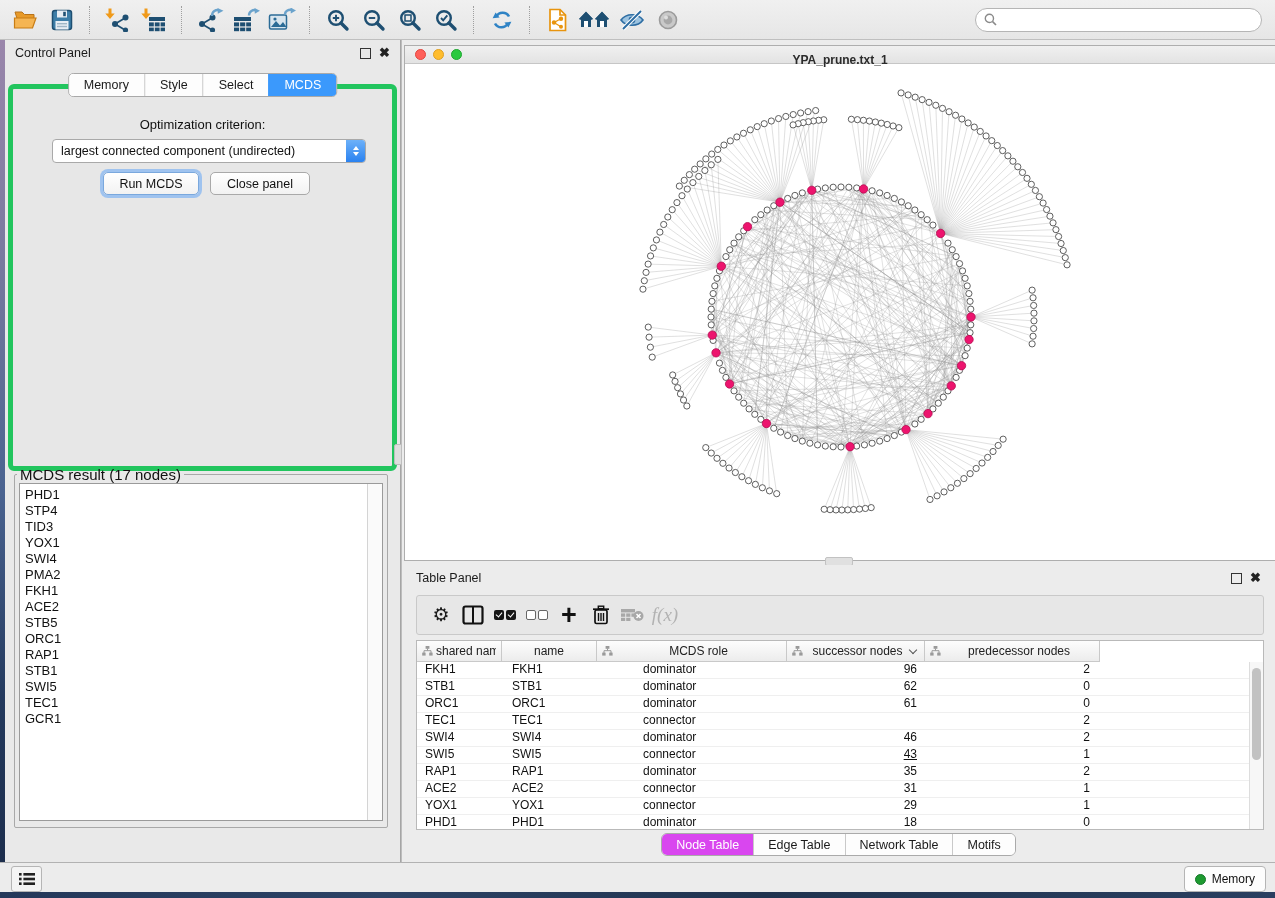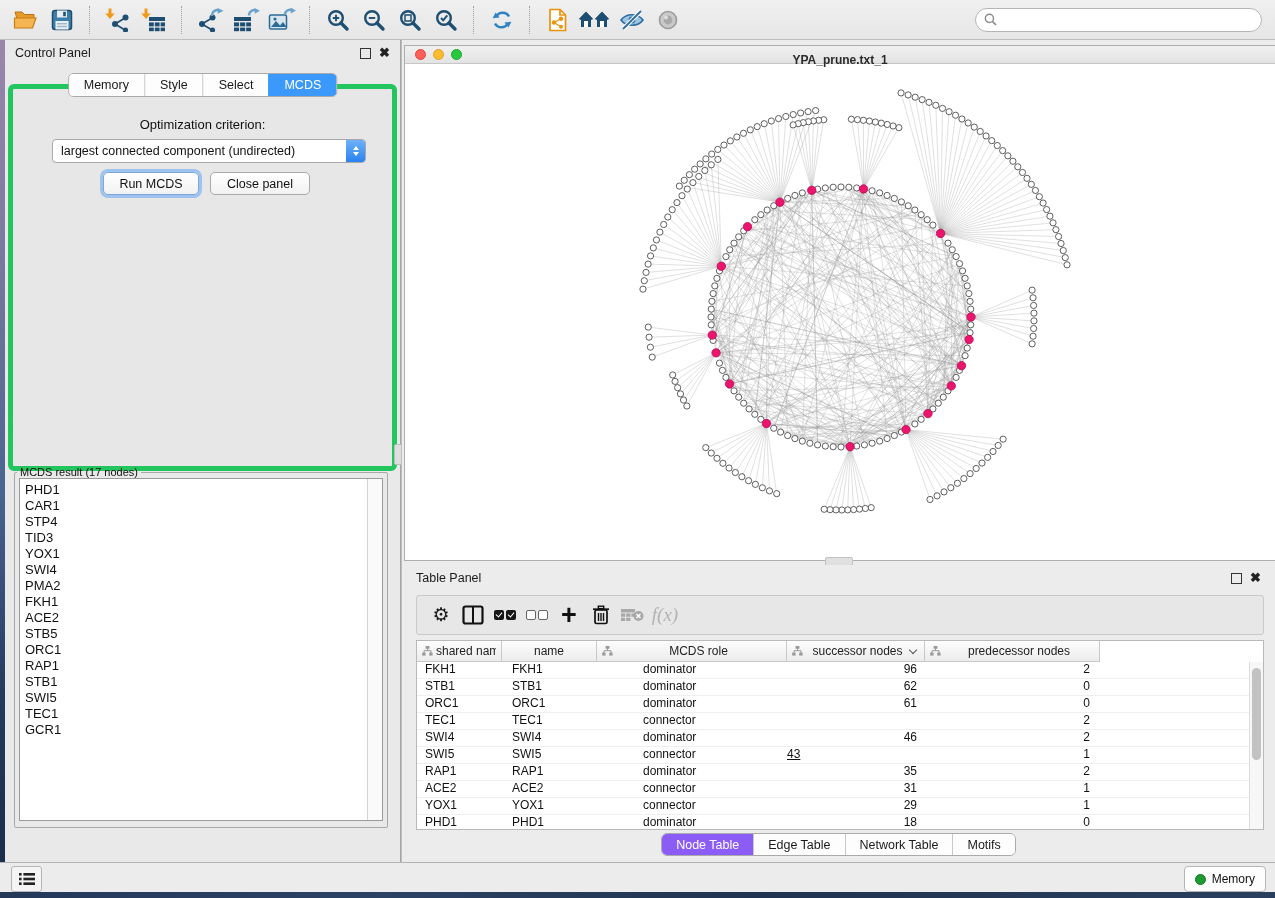--- a/index.html
+++ b/index.html
@@ -38,21 +38,21 @@
   .dd-step{width:19px;height:22px;border-radius:0 3px 3px 0;background:linear-gradient(#6db1f9,#2a82f0);
     display:flex;flex-direction:column;align-items:center;justify-content:center;gap:2px;}
   .dd-up{width:0;height:0;border-left:3.5px solid transparent;border-right:3.5px solid transparent;border-bottom:4px solid #fff;}
   .dd-dn{width:0;height:0;border-left:3.5px solid transparent;border-right:3.5px solid transparent;border-top:4px solid #fff;}
   .btn-row{position:absolute;top:83px;left:0;width:100%;height:24px;}
   .mac-btn{position:absolute;height:23px;background:linear-gradient(#fff,#f2f2f2);border:1px solid #a9a9a9;border-radius:5px;
     font-size:12.5px;color:#111;display:flex;align-items:center;justify-content:center;box-sizing:border-box;font-family:"Liberation Sans",sans-serif;}
   .btn-run{left:90px;width:96px;box-shadow:0 0 0 3px rgba(100,165,245,.55);border-color:#7aa8dd;}
   .btn-closep{left:197px;width:100px;}
   .mcds-box{position:absolute;left:9px;right:12px;top:426px;height:360px;border:1px solid #a8a8a8;border-radius:2px;margin:0;padding:0;}
-  .mcds-box legend{font-size:11px;color:#111;padding:0 3px;margin-left:2px;}
+  .mcds-box legend{font-size:15px;color:#111;padding:0 3px;margin-left:2px;}
   .mcds-list-wrap{position:absolute;left:4px;right:4px;top:0px;bottom:6px;background:#fff;border:1px solid #9a9a9a;}
   .mcds-scrolltrack{position:absolute;right:0;top:0;bottom:0;width:14px;background:#fafafa;border-left:1px solid #d4d4d4;}
   .mcds-list{position:absolute;left:0;top:0;right:15px;bottom:0;overflow:hidden;padding:3px 0 0 5px;}
   .mcds-item{font-size:13px;line-height:16px;color:#111;}
   
   .right{position:absolute;left:401px;top:40px;width:874px;height:822px;background:#ececec;border-left:1px solid #bdbdbd;box-sizing:border-box;}
   .net-win{position:absolute;left:2px;top:5px;right:0;height:516px;background:#fff;border:1px solid #aeaeae;border-right:none;box-sizing:border-box;}
   .net-title{position:absolute;left:0;top:0;right:0;height:17px;background:linear-gradient(#f0f0f0,#e3e3e3);border-bottom:1px solid #c6c6c6;}
   .lights{position:absolute;left:10px;top:3px;display:flex;gap:7px;}
   .light{width:11px;height:11px;border-radius:50%;}
@@ -83,21 +83,21 @@
   .th .lbl{flex:1;text-align:center;white-space:nowrap;overflow:hidden;}
   .sortv{width:5px;height:5px;border-right:1.4px solid #555;border-bottom:1.4px solid #555;transform:rotate(45deg);margin:0 3px 2px 1px;}
   .tr{display:flex;height:16px;border-bottom:1px solid #efefef;}
   .td{font-size:12px;color:#111;box-sizing:border-box;white-space:nowrap;overflow:hidden;line-height:15px;}
   .tp-scrolltrack{position:absolute;right:0;top:21px;bottom:0;width:13px;background:#f7f7f7;border-left:1px solid #ddd;}
   .tp-thumb{position:absolute;left:2px;right:2px;top:6px;height:92px;background:#c2c2c2;border-radius:5px;}
   .tp-tabs{position:absolute;left:0;right:0;top:268px;height:23px;display:flex;justify-content:center;}
   .tp-tabgroup{display:flex;border:1px solid #aaa;border-radius:6px;overflow:hidden;background:#fff;height:21px;}
   .tp-tab{padding:0 14px;font-size:12.5px;display:flex;align-items:center;color:#1a1a1a;background:#fdfdfd;border-left:1px solid #c9c9c9;}
   .tp-tab:first-child{border-left:none;}
-  .tp-tab.sel{background:#8b5cf6;color:#fff;border-left-color:#3b99fc;}
+  .tp-tab.sel{background:#d946ef;color:#fff;border-left-color:#3b99fc;}
   
   .status{position:absolute;left:0;top:862px;width:1275px;height:30px;background:#ececec;border-top:1px solid #b2b2b2;box-sizing:border-box;}
   .st-listbtn{position:absolute;left:11px;top:3px;width:29px;height:24px;background:#f4f4f4;border:1px solid #b5b5b5;border-radius:3px;
     display:flex;align-items:center;justify-content:center;}
   .st-mem{position:absolute;right:9px;top:3px;height:24px;background:#fdfdfd;border:1px solid #b5b5b5;border-radius:4px;
     display:flex;align-items:center;gap:6px;padding:0 10px;font-size:12px;color:#111;}
   .mem-dot{width:11px;height:11px;border-radius:50%;background:#1d9a30;border:1px solid #15772a;box-sizing:border-box;}
   .vgrip{position:absolute;left:394px;top:444px;width:8px;height:19px;background:#dedede;border:1px solid #bdbdbd;border-radius:2px;}
 </style>
 </head>
@@ -306,21 +306,20 @@
       <div class="btn-row">
         <div class="mac-btn btn-run">Run MCDS</div>
         <div class="mac-btn btn-closep">Close panel</div>
       </div>
     </div>
     <fieldset class="mcds-box">
       <legend>MCDS result (17 nodes)</legend>
       <div class="mcds-list-wrap">
         <div class="mcds-list" id="mcds-list">
             <div class="mcds-item">PHD1</div>
-            <div class="mcds-item">CAR1</div>
             <div class="mcds-item">STP4</div>
             <div class="mcds-item">TID3</div>
             <div class="mcds-item">YOX1</div>
             <div class="mcds-item">SWI4</div>
             <div class="mcds-item">PMA2</div>
             <div class="mcds-item">FKH1</div>
             <div class="mcds-item">ACE2</div>
             <div class="mcds-item">STB5</div>
             <div class="mcds-item">ORC1</div>
             <div class="mcds-item">RAP1</div>
@@ -1213,21 +1212,21 @@
               <div class="td" style="width: 85px; padding-left: 8px;">SWI4</div>
               <div class="td" style="width: 95px; padding-left: 10px;">SWI4</div>
               <div class="td" style="width: 190px; padding-left: 46px;">dominator</div>
               <div class="td" style="width: 138px; text-align: right; padding-right: 8px;">46</div>
               <div class="td" style="width: 175px; text-align: right; padding-right: 10px;">2</div>
             </div>
             <div class="tr">
               <div class="td" style="width: 85px; padding-left: 8px;">SWI5</div>
               <div class="td" style="width: 95px; padding-left: 10px;">SWI5</div>
               <div class="td" style="width: 190px; padding-left: 46px;">connector</div>
-              <div class="td" style="width: 138px; text-align: left; padding-right: 8px; text-decoration: underline;">43</div>
+              <div class="td" style="width: 138px; text-align: right; padding-right: 8px; text-decoration: underline;">43</div>
               <div class="td" style="width: 175px; text-align: right; padding-right: 10px;">1</div>
             </div>
             <div class="tr">
               <div class="td" style="width: 85px; padding-left: 8px;">RAP1</div>
               <div class="td" style="width: 95px; padding-left: 10px;">RAP1</div>
               <div class="td" style="width: 190px; padding-left: 46px;">dominator</div>
               <div class="td" style="width: 138px; text-align: right; padding-right: 8px;">35</div>
               <div class="td" style="width: 175px; text-align: right; padding-right: 10px;">2</div>
             </div>
             <div class="tr">

